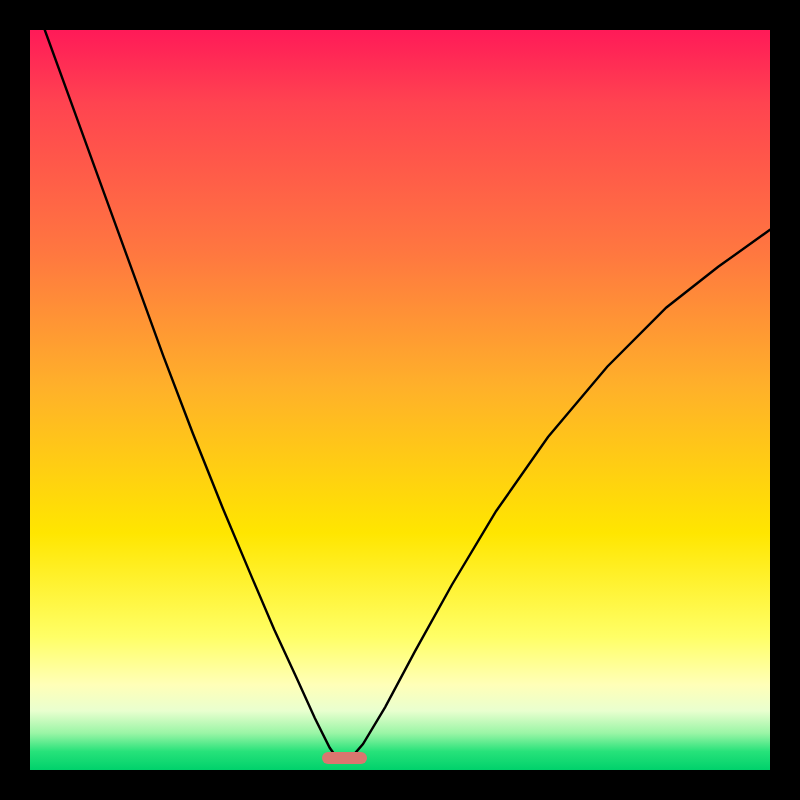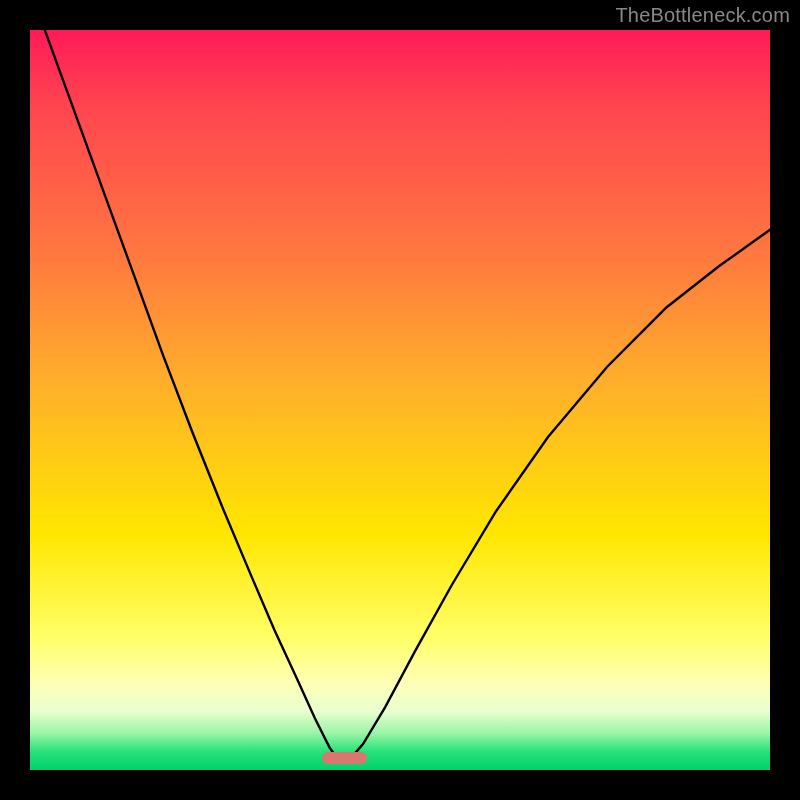--- a/index.html
+++ b/index.html
@@ -70,14 +70,13 @@
 
 <div class="frame">
   <div class="plot">
     <div class="gradient"></div>
     <svg class="curves" viewBox="0 0 740 740" preserveAspectRatio="none">
       <path fill="none" stroke="#000" stroke-width="2.4" stroke-linecap="round" d="M14.8 0.0 L44.4 81.4 L74.0 162.8 L103.6 244.2 L133.2 325.6 L162.8 403.3 L192.4 477.3 L222.0 547.6 L244.2 599.4 L266.4 647.5 L284.9 688.2 L299.7 717.8 L309.3 731.1"></path>
       <path fill="none" stroke="#000" stroke-width="2.4" stroke-linecap="round" d="M318.2 731.1 L333.0 714.1 L355.2 677.1 L384.8 621.6 L421.8 555.0 L466.2 481.0 L518.0 407.0 L577.2 336.7 L636.4 277.5 L688.2 236.8 L740.0 199.8"></path>
     </svg>
     <div class="marker" style="left: 292.3px; width: 44.4px; top: 722.16px; height: 12px;"></div>
   </div>
-  <div class="watermark">TheBottleneck.com</div>
 </div>
 
 </body></html>

